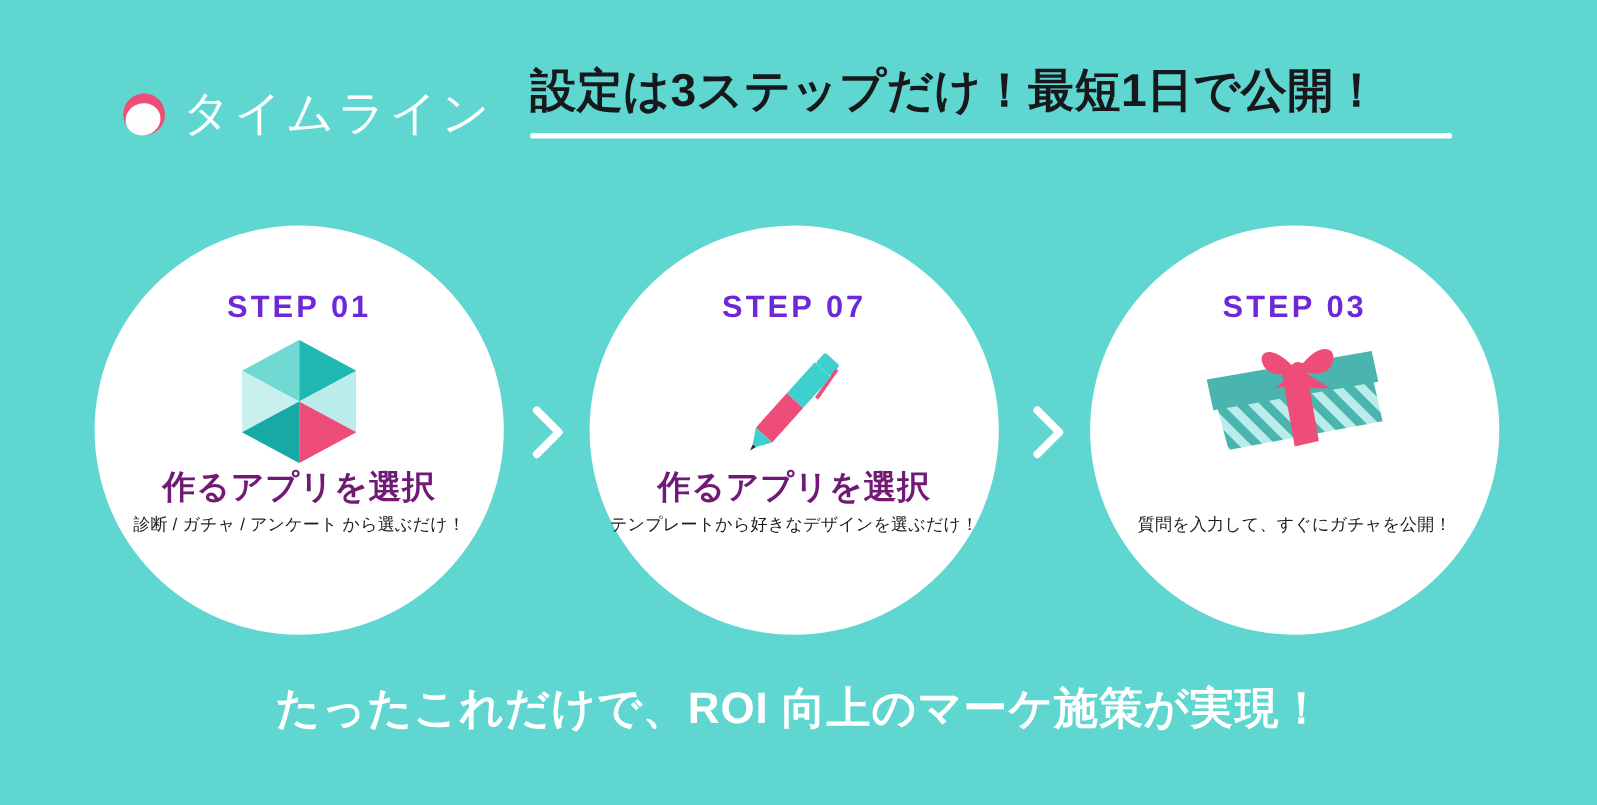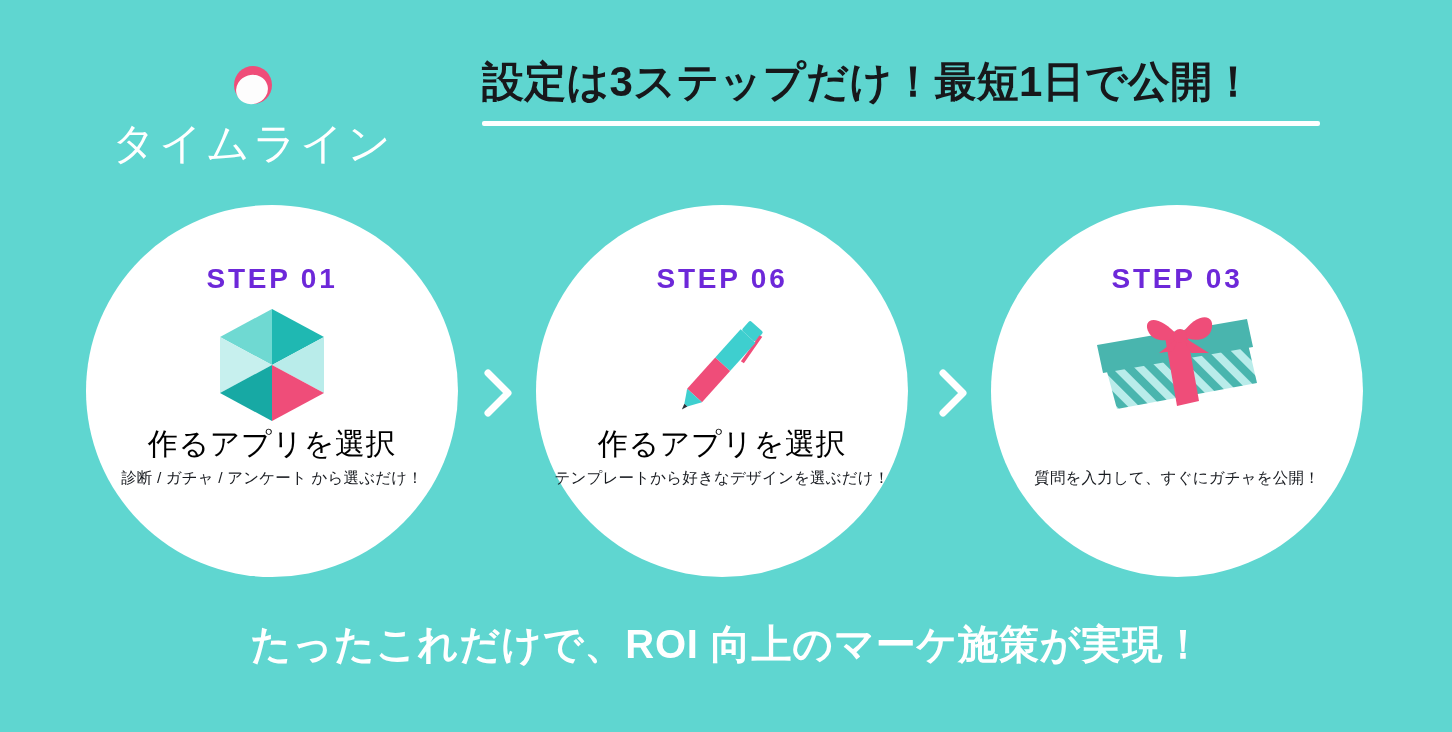--- a/index.html
+++ b/index.html
@@ -32,21 +32,20 @@
   }
 
   .brand {
     position: absolute;
     left: 112px;
     top: 0;
     height: 80px;
     display: flex;
     align-items: center;
     gap: 16px;
-    flex-direction: column;
   }
 
   .brand-icon {
     width: 38px;
     height: 38px;
     flex: 0 0 38px;
     position: relative;
     margin-top: 4px;
   }
   .brand-icon .disc {
@@ -141,23 +140,23 @@
     display: flex;
     align-items: center;
     justify-content: center;
   }
 
   .step-title {
     position: absolute;
     left: 0;
     right: 0;
     top: 222px;
-    color: #000000;
+    color: #701a75;
     font-size: 30px;
-    font-weight: 400;
+    font-weight: 700;
     letter-spacing: 0.02em;
     line-height: 1.1;
     white-space: nowrap;
   }
   .step-3 .step-title { font-size: 28px; }
 
   .step-sub {
     position: absolute;
     left: 0;
     right: 0;
@@ -237,21 +236,21 @@
       <div class="step-sub">診断 / ガチャ / アンケート から選ぶだけ！</div>
     </div>
 
     <div class="chevron chevron-1">
       <svg width="40" height="56" viewBox="0 0 40 56">
         <polyline points="10,8 30,28 10,48" fill="none" stroke="#ffffff" stroke-width="7" stroke-linecap="round" stroke-linejoin="round"></polyline>
       </svg>
     </div>
 
     <div class="step step-2">
-      <div class="step-label">STEP 06</div>
+      <div class="step-label">STEP 07</div>
 
       <div class="step-art">
         <svg width="110" height="112" viewBox="0 0 110 112">
           <g transform="rotate(42 55 56)">
             <rect x="46" y="4" width="18" height="13" rx="2" fill="#3ecfcf"></rect>
             <path d="M66 8 L70 40 L66.5 40.5 L63 9 Z" fill="#ef4d79"></path>
             <rect x="45" y="17" width="20" height="38" fill="#3ecfcf"></rect>
             <rect x="45" y="55" width="20" height="42" fill="#ef4d79"></rect>
             <polygon points="45,97 65,97 57,110 53,110" fill="#3ecfcf"></polygon>
             <polygon points="53,110 57,110 55,116" fill="#2a2f38"></polygon>

